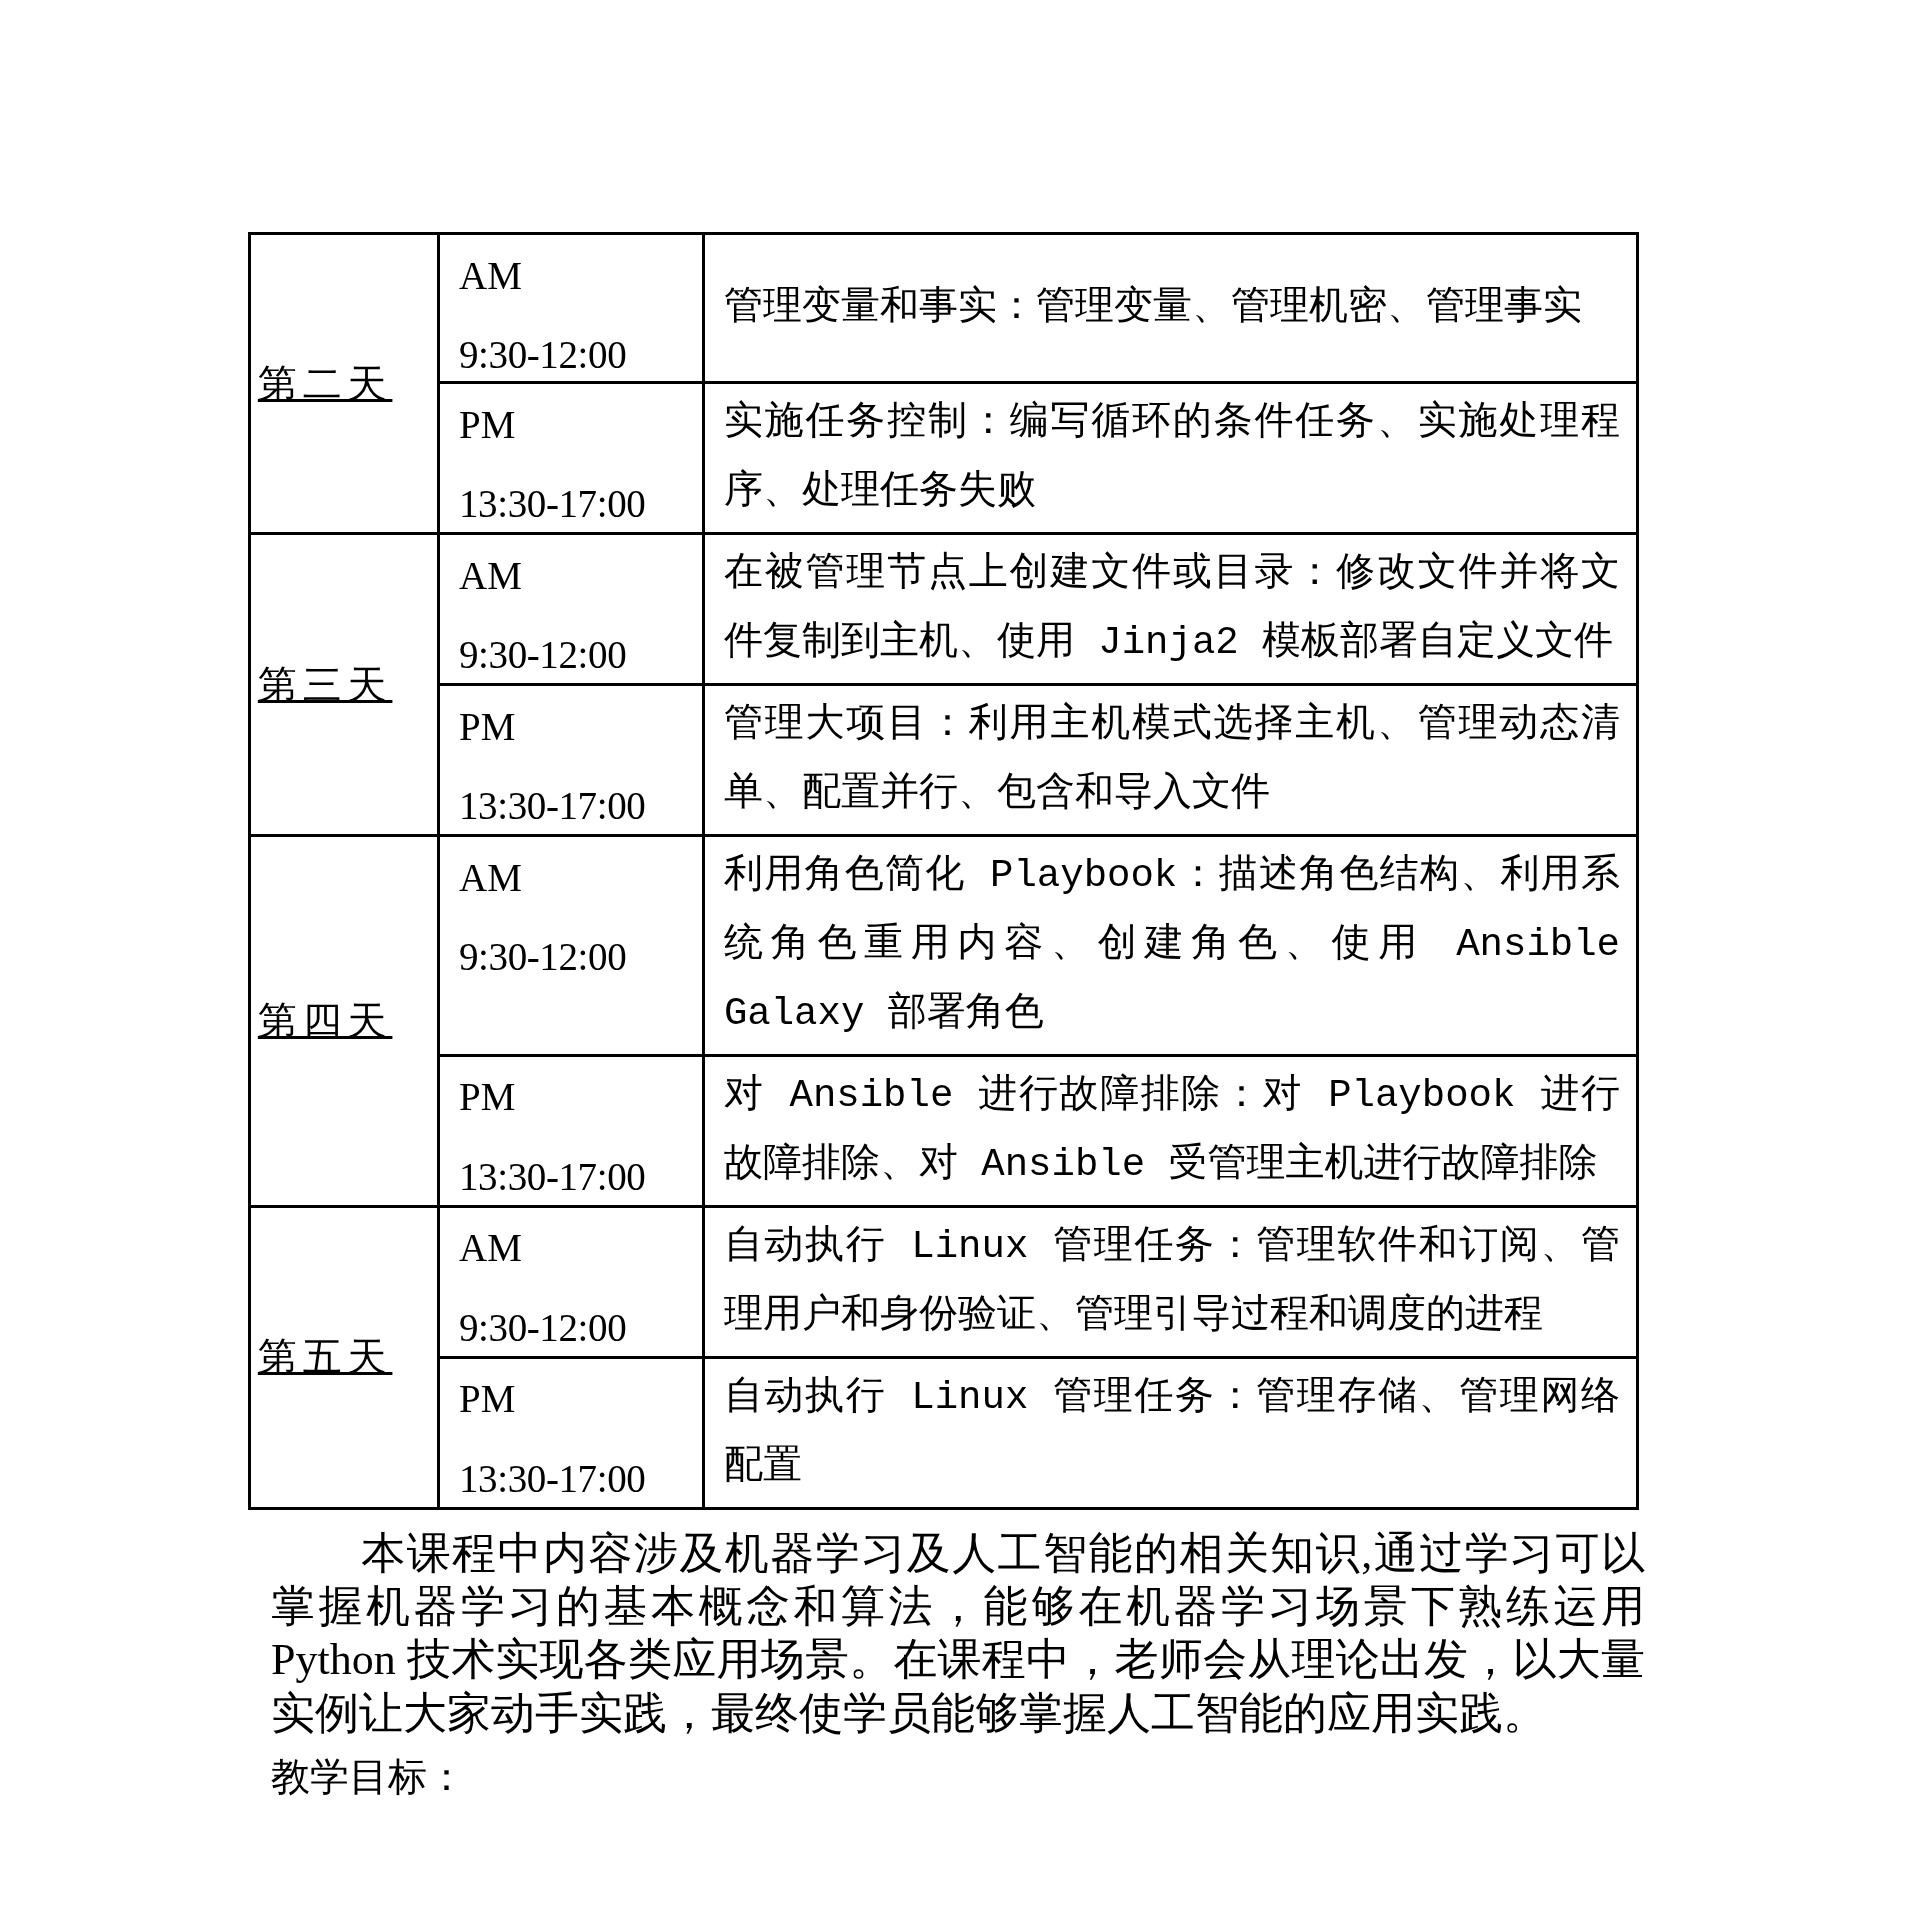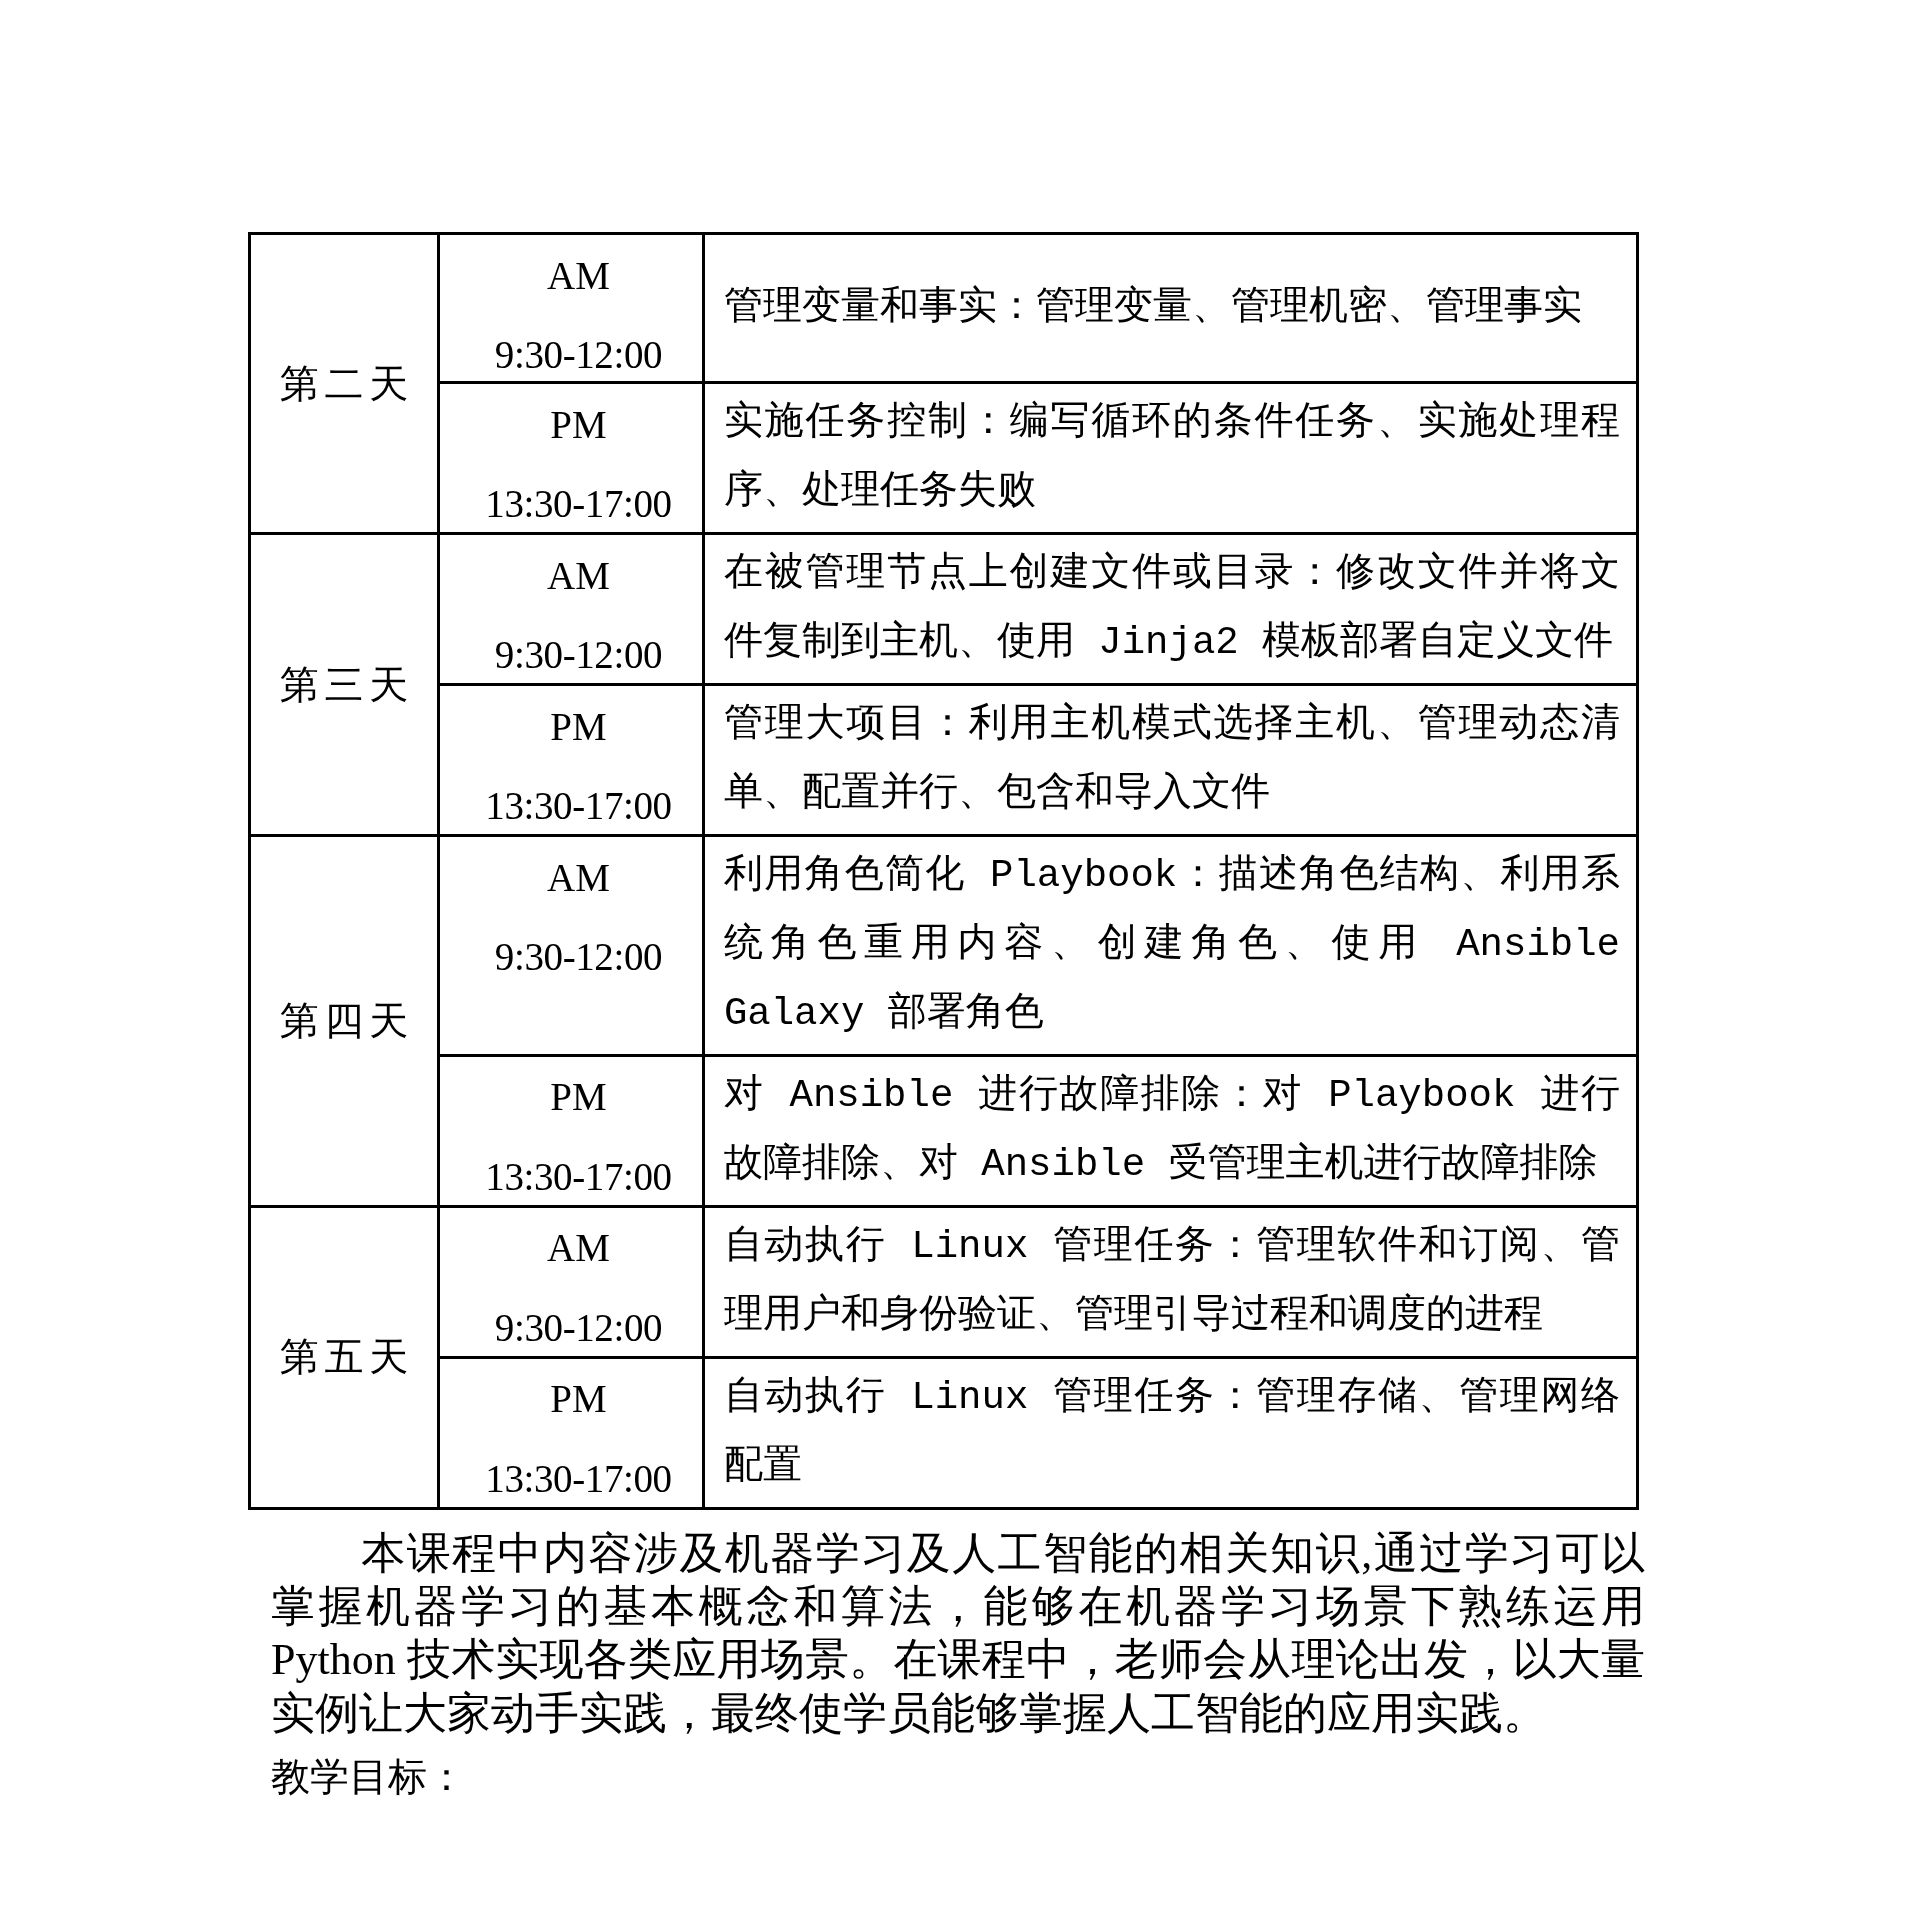--- a/index.html
+++ b/index.html
@@ -27,30 +27,30 @@
     margin: 232px 0 0 248px;
     width: 1391px;
   }
   table.schedule td {
     border: 3.1px solid #000000;
     font-size: 39px;
     overflow: hidden;
   }
   td.day-cell {
     width: 184px;
-    text-align: center;
+    text-align: left;
     vertical-align: middle;
     letter-spacing: 0.15em;
     text-indent: 0.15em;
+    text-decoration: underline;
   }
   td.time-cell {
     width: 239px;
     vertical-align: top;
     padding: 18.5px 3.9px 0 19px;
-    text-align: center;
   }
   td.time-cell .period {
     line-height: 1.15;
     margin-bottom: 35px;
   }
   td.time-cell .time {
     line-height: 1.15;
     letter-spacing: -0.01em;
     margin-top: 24px;
   }

